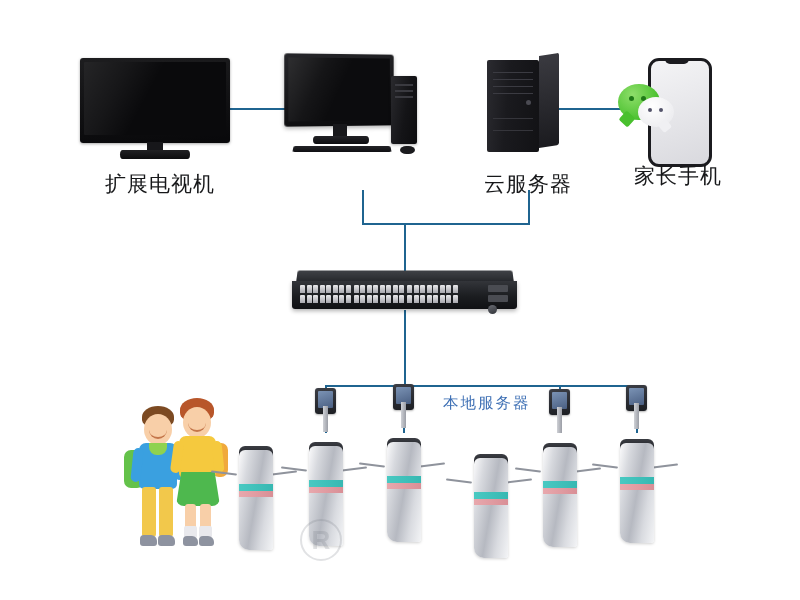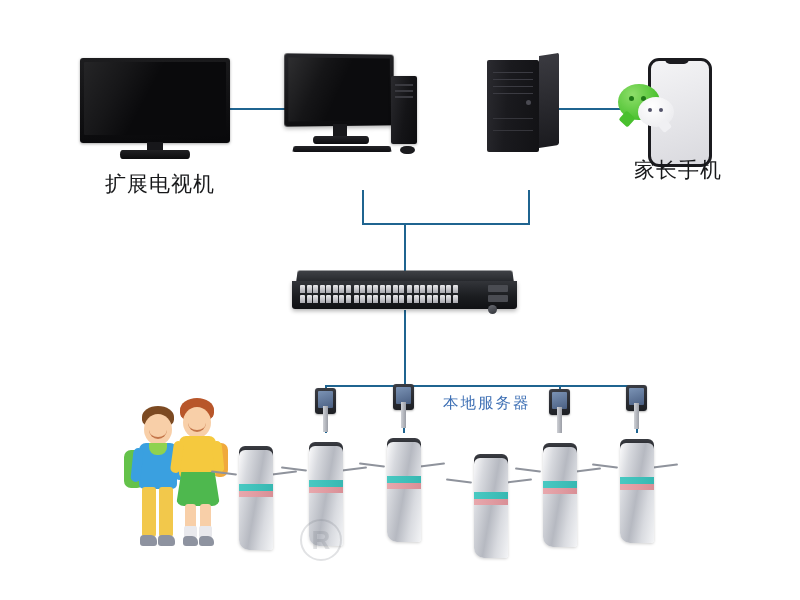--- a/index.html
+++ b/index.html
@@ -328,34 +328,35 @@
     <div class="mouse"></div>
   </div>
 
   <div id="cloud">
     <div class="side"></div>
     <div class="front">
       <div class="bay"></div>
       <div class="led"></div>
     </div>
   </div>
+  <div class="nlabel" style="left:478px;top:170px;width:100px;">云服务器</div>
 
   <div id="phone">
     <div class="body"></div>
     <div class="notch"></div>
     <div id="wechat">
       <div class="b1"></div>
       <div class="e1"></div>
       <div class="e2"></div>
       <div class="b2"></div>
       <div class="e3"></div>
       <div class="e4"></div>
     </div>
   </div>
-  <div class="nlabel" style="left:628px;top:156px;width:100px;">家长手机</div>
+  <div class="nlabel" style="left:628px;top:162px;width:100px;">家长手机</div>
 
   <div id="sw">
     <div class="top"></div>
     <div class="face"></div>
     <div class="ports" id="switch-ports">
         <div class="pgroup">
           <div class="prow">
             <div class="p"></div>
             <div class="p"></div>
             <div class="p"></div>

